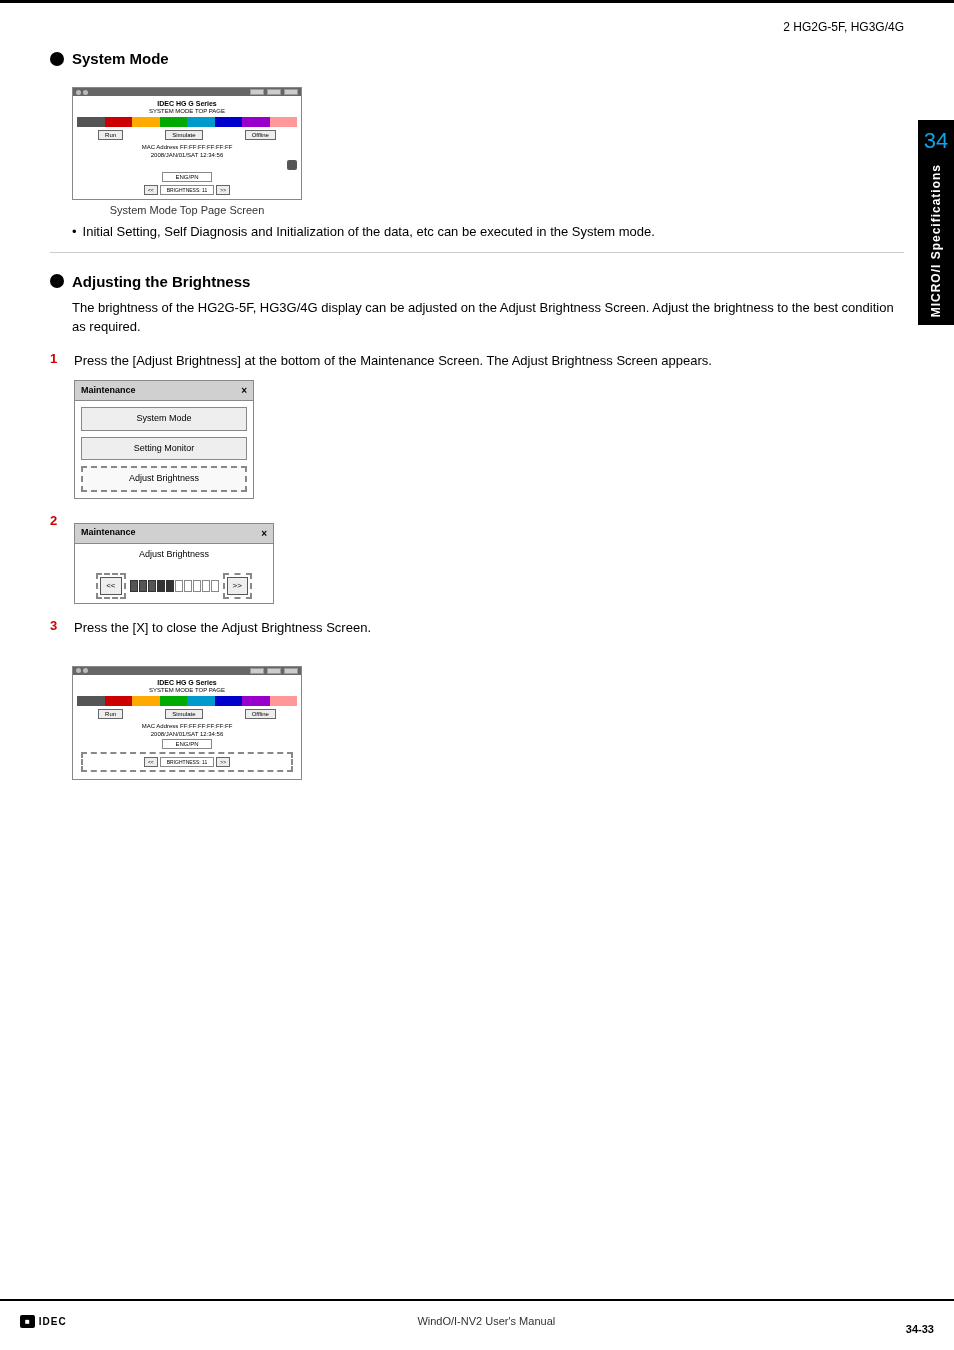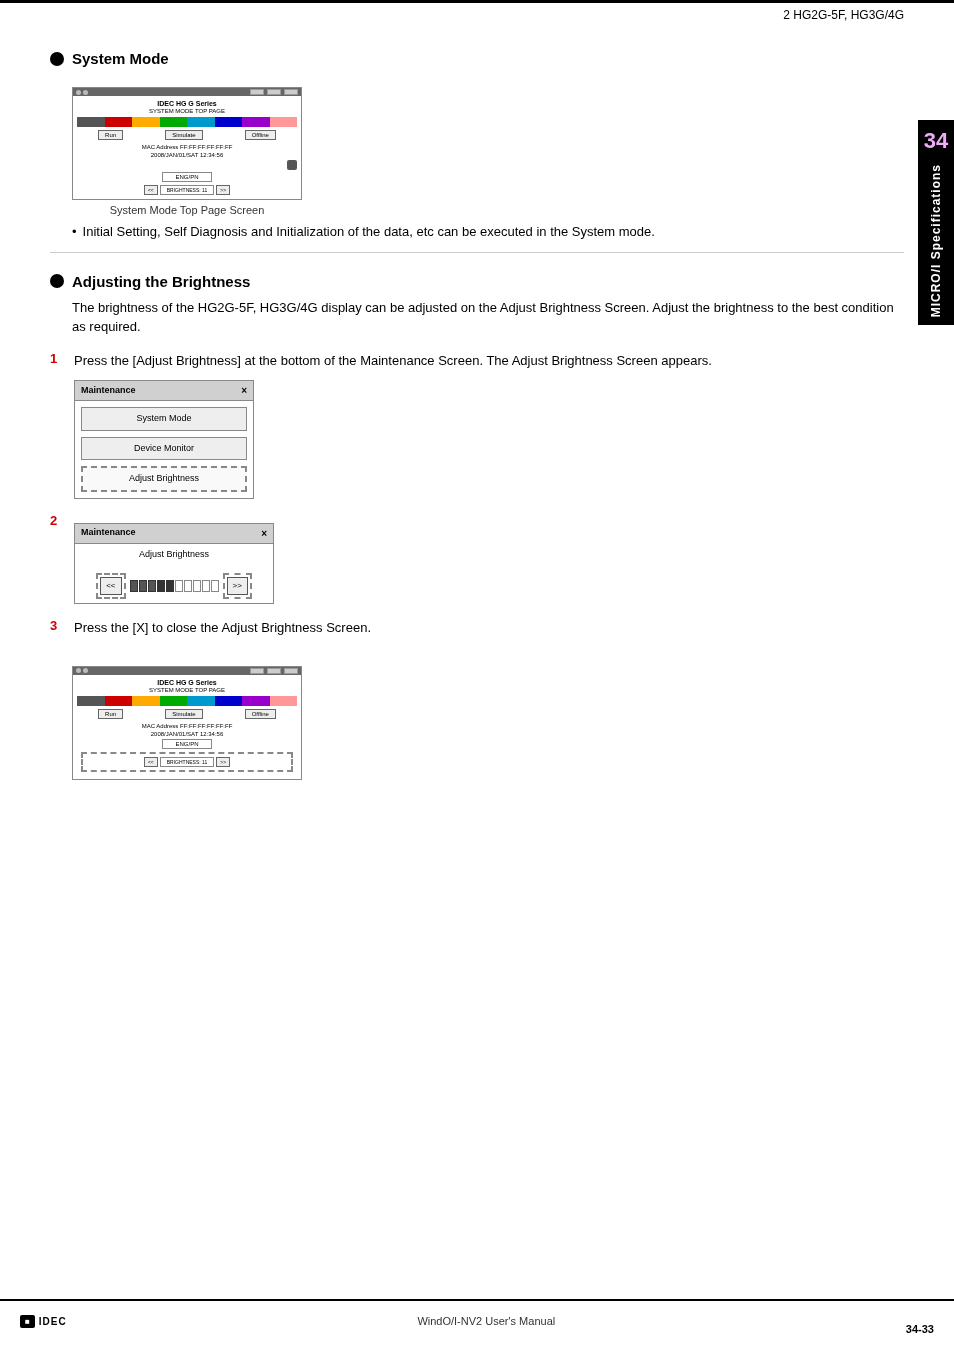--- a/index.html
+++ b/index.html
@@ -30,38 +30,38 @@
       width: 36px;
       background: #000;
       color: #fff;
       display: flex;
       flex-direction: column;
       align-items: center;
       padding: 8px 0;
     }
     .right-tab-number {
       font-size: 22px;
-      font-weight: bold;
-      color: #f0abfc;
+      font-weight: normal;
+      color: #0ea5e9;
       margin-bottom: 10px;
     }
     .right-tab-text {
       writing-mode: vertical-rl;
       transform: rotate(180deg);
       font-size: 12px;
       font-weight: bold;
       color: #fff;
       letter-spacing: 1px;
       white-space: nowrap;
     }
 
     
     .header-top-right {
       position: absolute;
-      top: 8px;
+      top: 20px;
       right: 50px;
       font-size: 12px;
       color: #000;
     }
 
     
     .main-content {
       margin: 20px 50px 20px 50px;
       padding-top: 10px;
     }
@@ -464,21 +464,21 @@
     <div class="step-text">
       <span>Press the [Adjust Brightness] at the bottom of the Maintenance Screen. The Adjust Brightness Screen appears.</span>
       
       <div style="margin-top: 10px;">
         <div class="maint-dialog">
           <div class="maint-titlebar">
             <span>Maintenance</span>
             <span class="maint-close">×</span>
           </div>
           <div class="maint-item">System Mode</div>
-          <div class="maint-item">Device Monitor</div>
+          <div class="maint-item">Setting Monitor</div>
           <div class="maint-item dotted-selection">Adjust Brightness</div>
         </div>
       </div>
     </div>
   </div>
 
   
   <div class="step">
     <span class="step-number">2</span>
     <div class="step-text">

